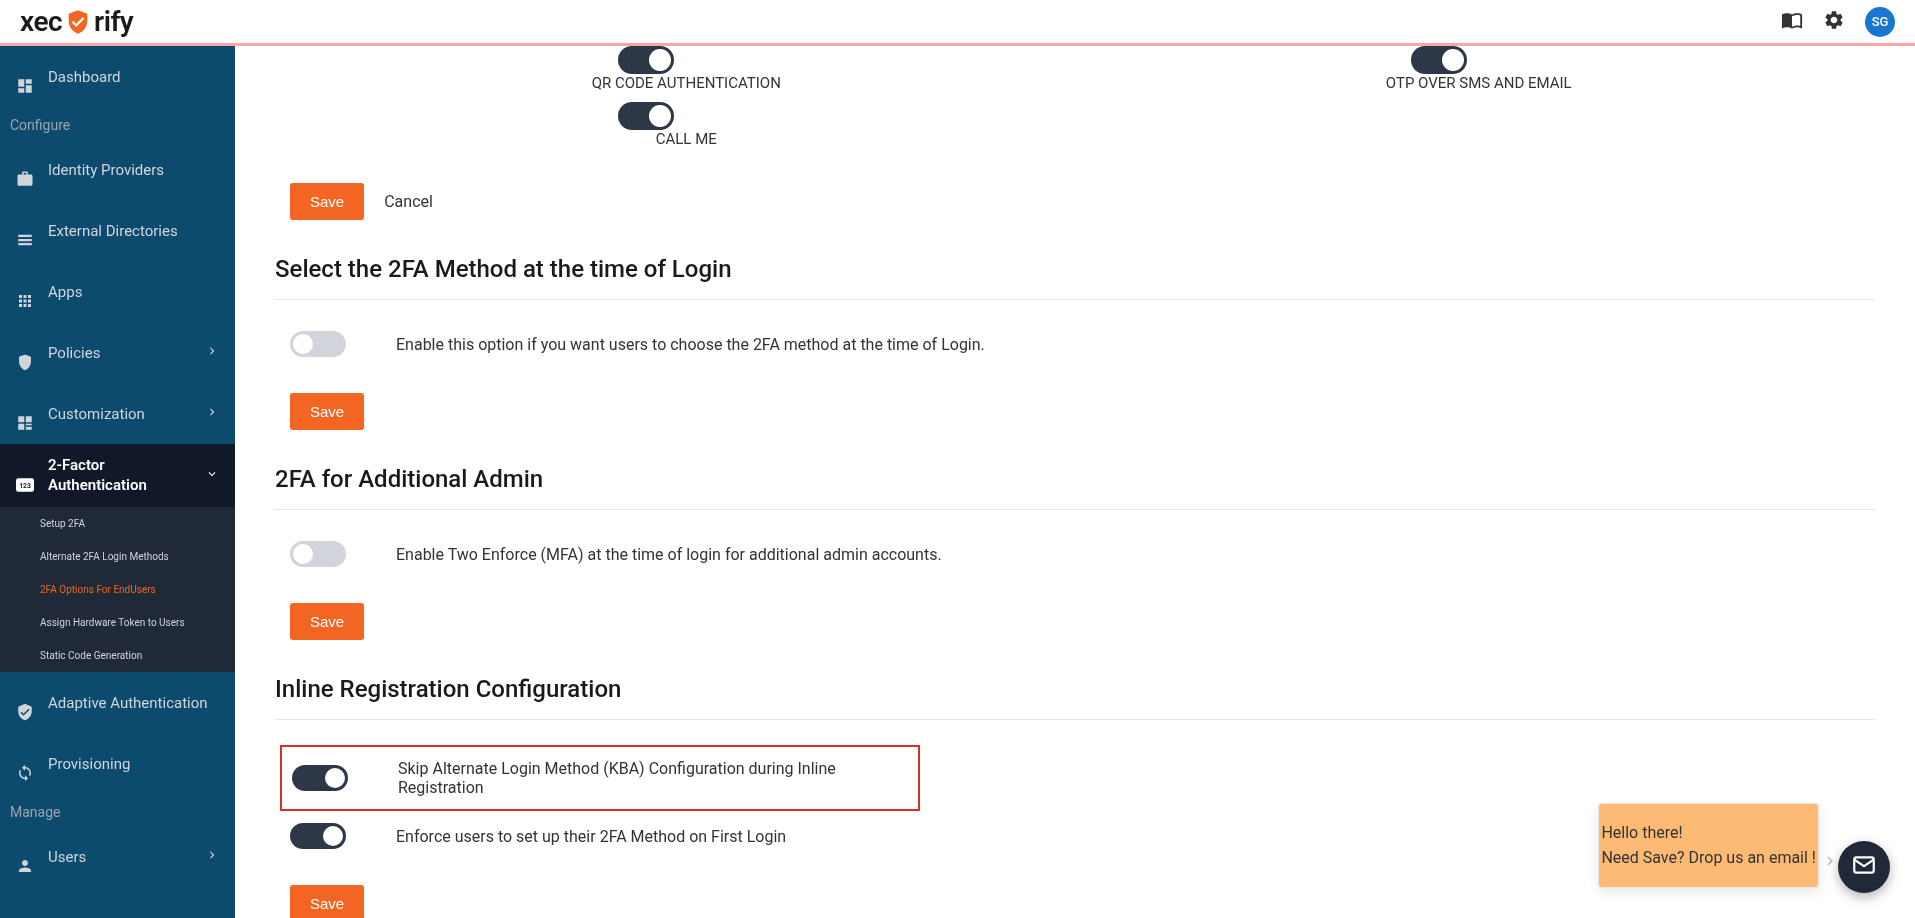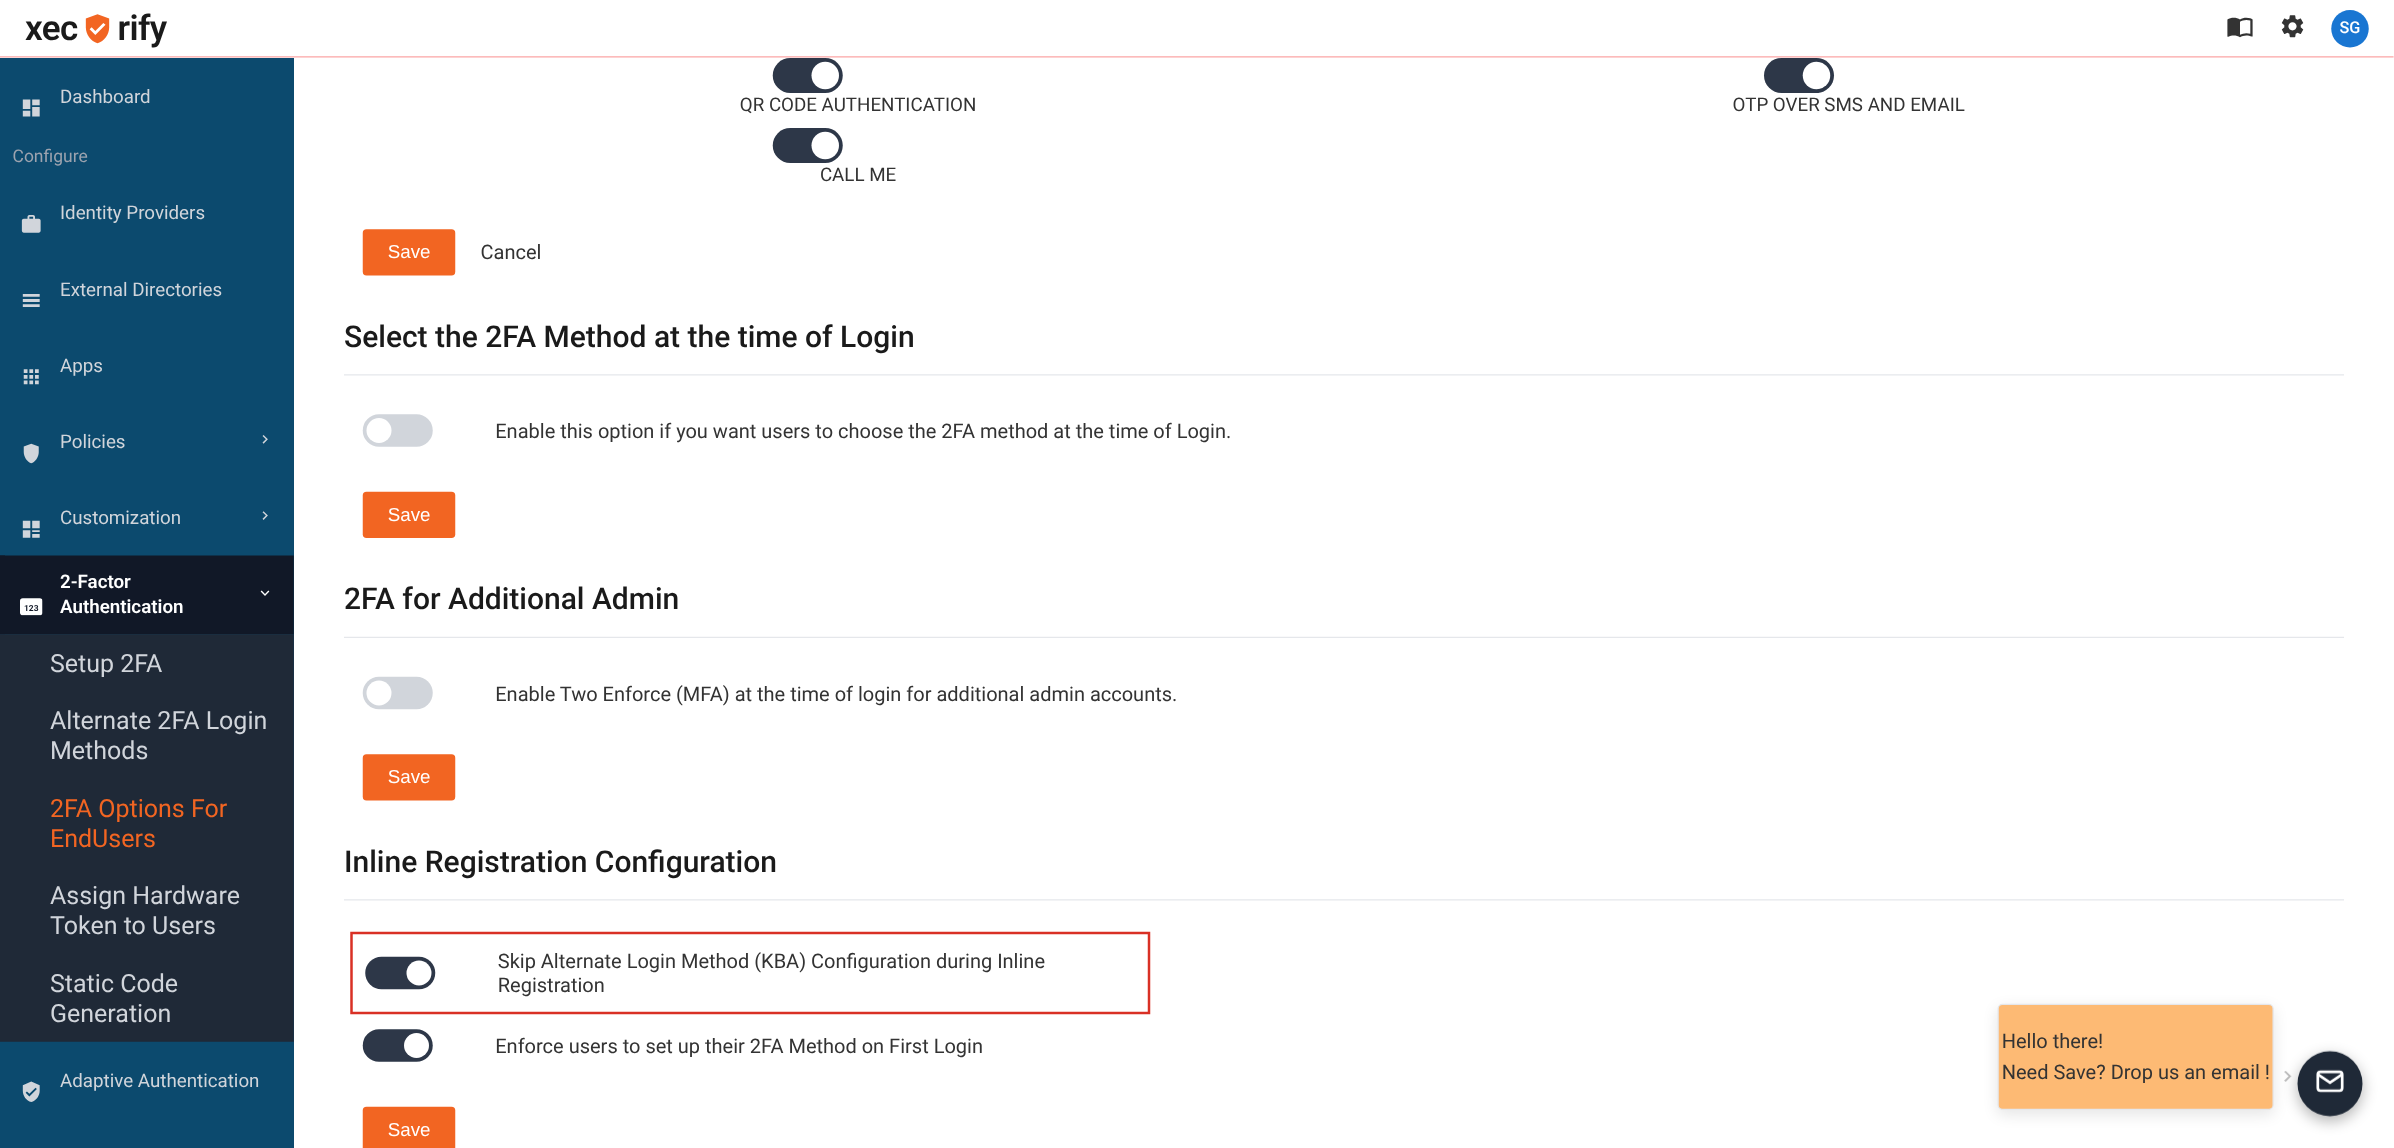--- a/index.html
+++ b/index.html
@@ -1,32 +1,32 @@
 <!DOCTYPE html>
 <html><head>
 <meta charset="utf-8">
 <style>
 * { margin: 0; padding: 0; box-sizing: border-box; }
 body { font-family: -apple-system, BlinkMacSystemFont, "Segoe UI", Roboto, sans-serif; background: #fff; color: #333; overflow: hidden; }
-.header { height: 46px; border-bottom: 1px solid #fca5a5; display: flex; align-items: center; justify-content: space-between; padding: 0 20px; }
+.header { height: 46px; border-bottom: 3px solid #fca5a5; display: flex; align-items: center; justify-content: space-between; padding: 0 20px; }
 .logo { display: flex; align-items: center; font-size: 28px; font-weight: 600; color: #1a1a1a; letter-spacing: -0.5px; }
 .logo-shield { display: inline-flex; margin: 0 2px; }
 .header-right { display: flex; align-items: center; gap: 20px; }
 .header-icon { cursor: pointer; color: #333; }
 .avatar { width: 30px; height: 30px; border-radius: 50%; background: #1976d2; color: #fff; display: flex; align-items: center; justify-content: center; font-size: 13px; font-weight: 500; }
 .container { display: flex; height: calc(100vh - 46px); }
 .sidebar { width: 235px; background: #0c4a6e; color: #d1d5db; overflow-y: auto; flex-shrink: 0; }
 .sidebar::-webkit-scrollbar { width: 6px; }
 .sidebar::-webkit-scrollbar-thumb { background: #4b5563; border-radius: 3px; }
 .nav-item { display: flex; align-items: center; padding: 12px 16px; cursor: pointer; font-size: 15px; gap: 14px; }
 .nav-item .chev { margin-left: auto; }
 .nav-item.active { background: #111827; color: #fff; font-weight: 600; border-left: 4px solid #111827; padding-left: 12px; }
 .nav-section { padding: 10px 10px 6px; font-size: 14px; color: #9ca3af; }
 .sub-items { background: #1f2937; }
-.sub-item { padding: 11px 16px 11px 40px; font-size: 20px; cursor: pointer; color: #d1d5db; }
+.sub-item { padding: 11px 16px 11px 40px; font-size: 10px; cursor: pointer; color: #d1d5db; }
 .sub-item.active { color: #f26522; }
 .nav-icon { width: 18px; height: 18px; display: inline-flex; align-items: center; justify-content: center; flex-shrink: 0; margin-top: 19px; }
 .main { flex: 1; overflow-y: auto; padding: 0 40px 40px; position: relative; }
 .main::-webkit-scrollbar { width: 10px; }
 .main::-webkit-scrollbar-thumb { background: #ccc; border-radius: 5px; }
 .row { display: flex; align-items: center; margin-bottom: 8px; flex-direction: column; }
 .toggle { width: 56px; height: 28px; border-radius: 14px; position: relative; cursor: pointer; margin-right: 80px; flex-shrink: 0; }
 .toggle.on { background: #2d3748; }
 .toggle-knob { width: 22px; height: 22px; border-radius: 50%; background: #fff; position: absolute; top: 3px; transition: left 0.2s; }
 .toggle.on .toggle-knob { left: 31px; }

